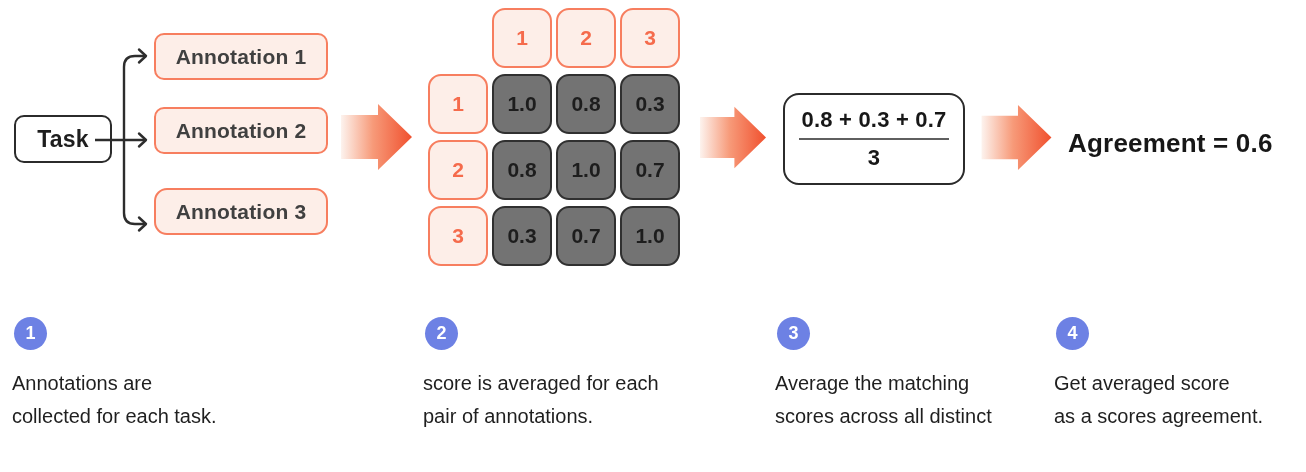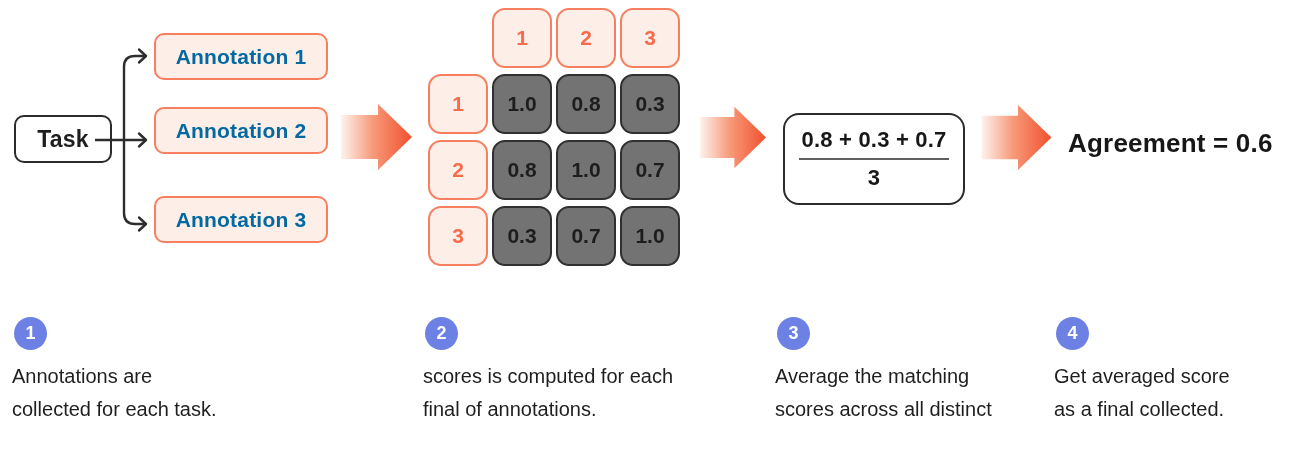--- a/index.html
+++ b/index.html
@@ -15,21 +15,21 @@
     border:2.5px solid #2b2b2b;border-radius:10px;background:#ffffff;
     display:flex;align-items:center;justify-content:center;
     font-weight:bold;font-size:23px;letter-spacing:.2px;box-sizing:border-box;
   }
 
   
   .ann-box{
     left:154px;width:174px;height:47px;
     border:2px solid #f77e5f;border-radius:10px;background:#fdeee8;
     display:flex;align-items:center;justify-content:center;
-    font-weight:bold;font-size:21px;letter-spacing:.2px;color:#0369a1;box-sizing:border-box;
+    font-weight:bold;font-size:21px;letter-spacing:.2px;color:#404040;box-sizing:border-box;
   }
 
   
   .matrix{
     left:428px;top:8px;
     display:grid;grid-template-columns:repeat(4,60px);grid-auto-rows:60px;
     column-gap:4px;row-gap:6px;
   }
   .m-cell{
     border-radius:13px;display:flex;align-items:center;justify-content:center;
@@ -38,38 +38,37 @@
   .m-head{background:#fdeee8;border:2px solid #f77e5f;color:#f56b4c;}
   .m-val{background:#737373;border:2px solid #303030;color:#1d1d1d;}
   .m-empty{background:transparent;}
 
   
   .formula-box{
     left:783px;top:93px;width:182px;height:92px;
     border:2px solid #2b2b2b;border-radius:16px;background:#ffffff;
     display:flex;flex-direction:column;align-items:center;justify-content:center;
     box-sizing:border-box;
-    margin-top:20px;
   }
   .formula-num,.formula-den{font-weight:bold;font-size:22px;letter-spacing:.2px;color:#171717;}
   .fraction-bar{width:150px;height:2px;background:#5f5f5f;margin:5px 0;}
 
   
   .agreement{
     left:1068px;top:128px;font-weight:bold;font-size:26px;letter-spacing:.2px;color:#171717;
   }
 
   
   .step-col{top:317px;}
   .step-badge{
     width:33px;height:33px;border-radius:50%;background:#6d81e4;
     display:flex;align-items:center;justify-content:center;
     color:#ffffff;font-weight:bold;font-size:18px;margin-left:2px;
   }
-  .step-text{margin-top:10px;font-size:20px;line-height:33px;color:#1f1f1f;white-space:nowrap;}
+  .step-text{margin-top:17px;font-size:20px;line-height:33px;color:#1f1f1f;white-space:nowrap;}
 </style>
 </head>
 <body>
 
 <div class="canvas">
 
   <div class="abs task-box">
     <span>Task</span>
   </div>
 
@@ -83,21 +82,21 @@
       <path d="M 44 171.5 L 51 178 L 44 184.5" stroke-linecap="round" stroke-linejoin="round"></path>
     </g>
   </svg>
 
   <div class="abs ann-box" style="top:33px;">
     <span>Annotation 1</span>
   </div>
   <div class="abs ann-box" style="top:107px;">
     <span>Annotation 2</span>
   </div>
-  <div class="abs ann-box" style="top:196px;">
+  <div class="abs ann-box" style="top:188px;border-radius:13px;">
     <span>Annotation 3</span>
   </div>
 
   <svg class="abs" style="left:341px;top:104px;" width="71" height="66" viewBox="0 0 71 66">
     <defs>
       <linearGradient id="agrad1" x1="0" y1="0" x2="1" y2="0">
         <stop offset="0" stop-color="#fdf3ee"></stop>
           <stop offset="0.45" stop-color="#f79a79"></stop>
           <stop offset="1" stop-color="#f0502e"></stop>
       </linearGradient>
@@ -165,38 +164,38 @@
       <div>Annotations are</div>
       <div>collected for each task.</div>
     </div>
   </div>
 
   <div class="abs step-col" style="left:423px;">
     <div class="step-badge">
       <span>2</span>
     </div>
     <div class="step-text">
-      <div>scores is computed for each</div>
-      <div>final of annotations.</div>
+      <div>score is averaged for each</div>
+      <div>pair of annotations.</div>
     </div>
   </div>
 
   <div class="abs step-col" style="left:775px;">
     <div class="step-badge">
       <span>3</span>
     </div>
     <div class="step-text">
       <div>Average the matching</div>
       <div>scores across all distinct</div>
     </div>
   </div>
 
   <div class="abs step-col" style="left:1054px;">
     <div class="step-badge">
       <span>4</span>
     </div>
     <div class="step-text">
       <div>Get averaged score</div>
-      <div>as a final collected.</div>
+      <div>as a scores agreement.</div>
     </div>
   </div>
 
 </div>
 
 </body></html>

